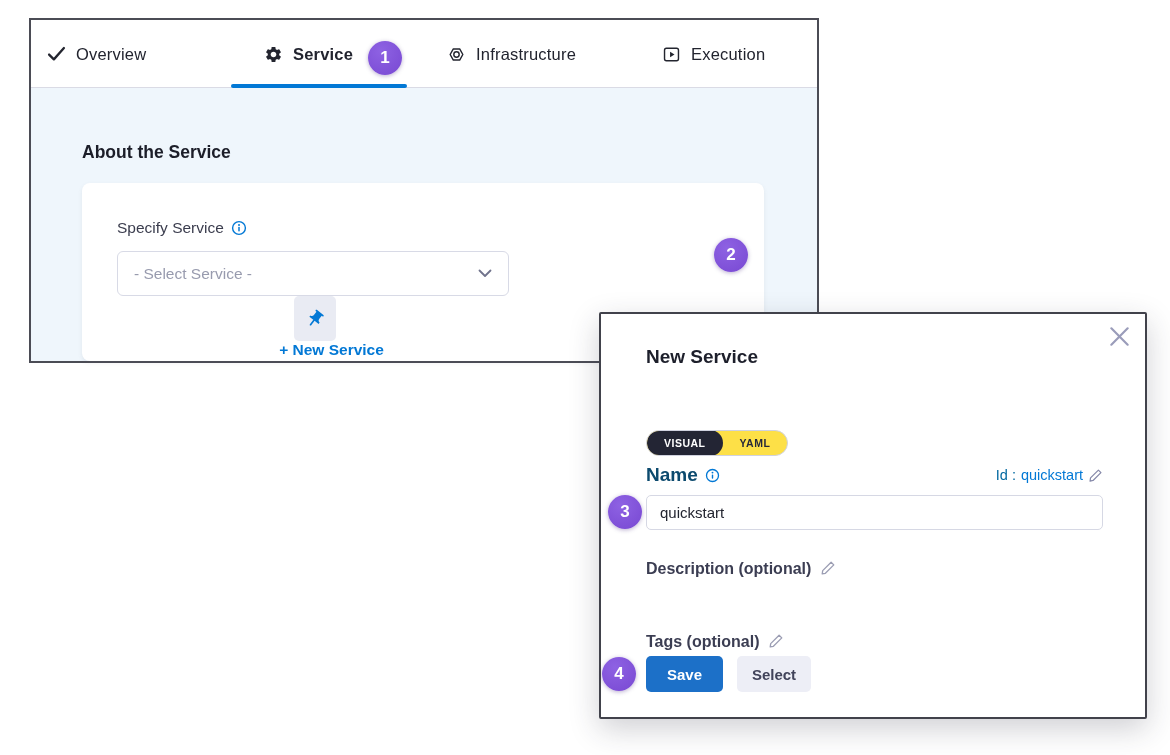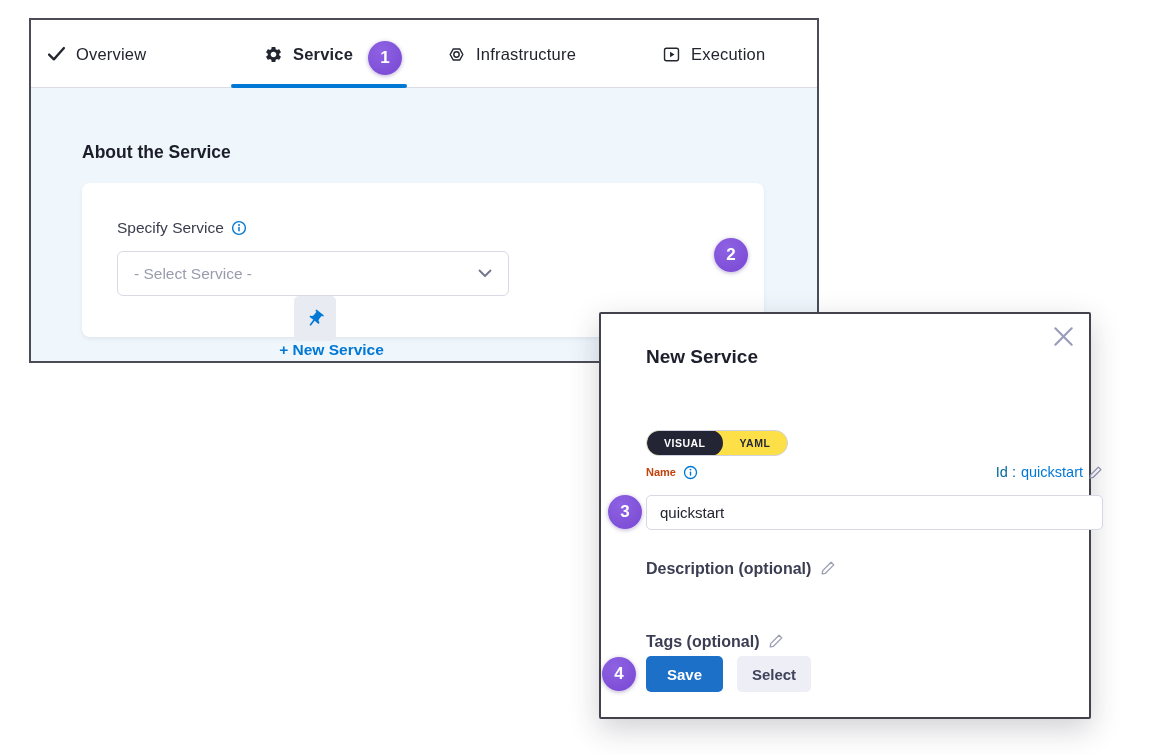--- a/index.html
+++ b/index.html
@@ -28,21 +28,21 @@
     position:absolute; left:200px; top:64px; width:176px; height:4px;
     background:#0278d5; border-radius:2px; z-index:2;
   }
   .panel-body {
     position:absolute; left:0; top:68px; right:0; bottom:0; background:#eff6fc;
   }
   .section-heading {
     position:absolute; left:51px; top:54px; font-size:17.5px; font-weight:700; color:#1c1e29;
   }
   .card {
-    position:absolute; left:51px; top:95px; width:682px; height:154px;
+    position:absolute; left:51px; top:95px; width:682px; height:178px;
     background:#ffffff; border-radius:8px; box-shadow:0 2px 4px rgba(96,97,112,.10);
   }
   .field-label {
     position:absolute; left:35px; top:36px; display:flex; align-items:center; gap:7px;
     font-size:15.5px; font-weight:500; color:#3b3d4e;
   }
   .select-row { position:absolute; left:35px; top:68px; display:flex; align-items:center;flex-direction:column; }
   .select {
     width:392px; height:45px; background:#fff; border:1px solid #d8dae6; border-radius:6px;
     display:flex; align-items:center; justify-content:space-between; padding:0 16px; cursor:pointer;
@@ -52,34 +52,34 @@
     margin-left:4px; width:42px; height:45px; background:#e9ebf3; border:none; border-radius:5px;
     display:flex; align-items:center; justify-content:center; cursor:pointer;
   }
   .newlink {
     margin-left:37px; font-size:15.5px; font-weight:700; color:#0278d5;
     text-decoration:none; cursor:pointer; white-space:nowrap;
   }
 
   
   .modal {
-    position:absolute; left:599px; top:312px; width:492px; height:407px;
+    position:absolute; left:599px; top:312px; width:548px; height:407px;
     background:#ffffff; border:2px solid #41424b; border-radius:2px; z-index:10;
     box-shadow:0 10px 30px rgba(40,41,61,.22);
   }
   .modal-close { position:absolute; top:10px; right:14px; width:24px; height:24px; display:flex; align-items:center; justify-content:center; cursor:pointer; }
   .modal-title { position:absolute; left:45px; top:32px; font-size:19px; font-weight:700; color:#1d1f2b; }
   .toggle {
     position:absolute; left:45px; top:116px; height:26px; display:flex; align-items:center;
     border:1px solid #d0d2df; border-radius:13px; background:#fde047; overflow:hidden; cursor:pointer;
   }
   .toggle .seg { padding:0 17px; height:26px; display:flex; align-items:center; font-size:10.5px; font-weight:700; letter-spacing:.5px; color:#26283a; }
   .toggle .seg.active { background:#232534; color:#ffffff; border-radius:13px; }
   .name-row { position:absolute; left:45px; top:150px; width:457px; display:flex; justify-content:space-between; align-items:center; }
-  .name-lbl { display:flex; align-items:center; gap:7px; font-size:11px; font-weight:700; color:#c2410c; }
+  .name-lbl { display:flex; align-items:center; gap:7px; font-size:19px; font-weight:700; color:#0c4a6e; }
   .id-line { display:flex; align-items:center; gap:5px; font-size:14.5px; }
   .id-prefix { color:#0369a1; font-weight:500; }
   .id-value { color:#0278d5; font-weight:500; cursor:pointer; }
   .name-input {
     position:absolute; left:45px; top:181px; width:457px; height:35px;
     border:1px solid #d6d8e4; border-radius:5px; padding:0 13px; font-size:15px; color:#22242f;
     font-family:"Liberation Sans", sans-serif; background:#fff;
   }
   .opt-row { position:absolute; left:45px; display:flex; gap:9px; font-size:16px; font-weight:700; color:#3b3d52; }
   .opt-desc { top:246px; }

